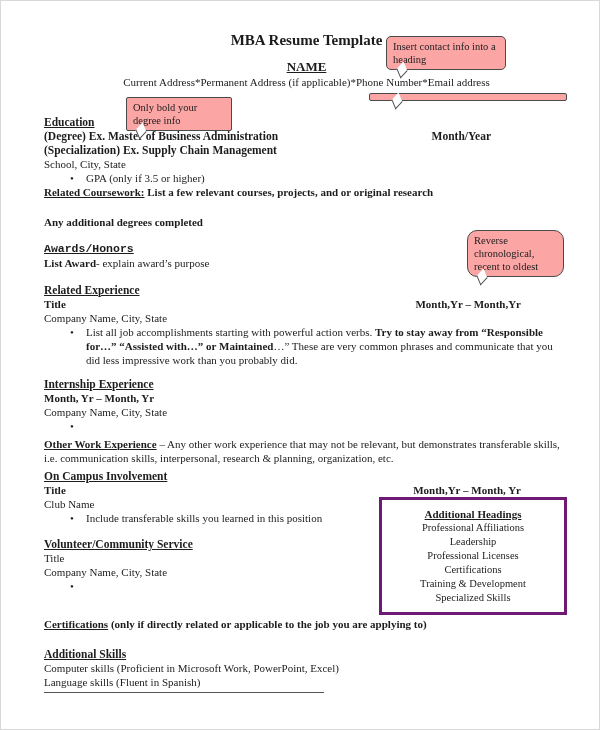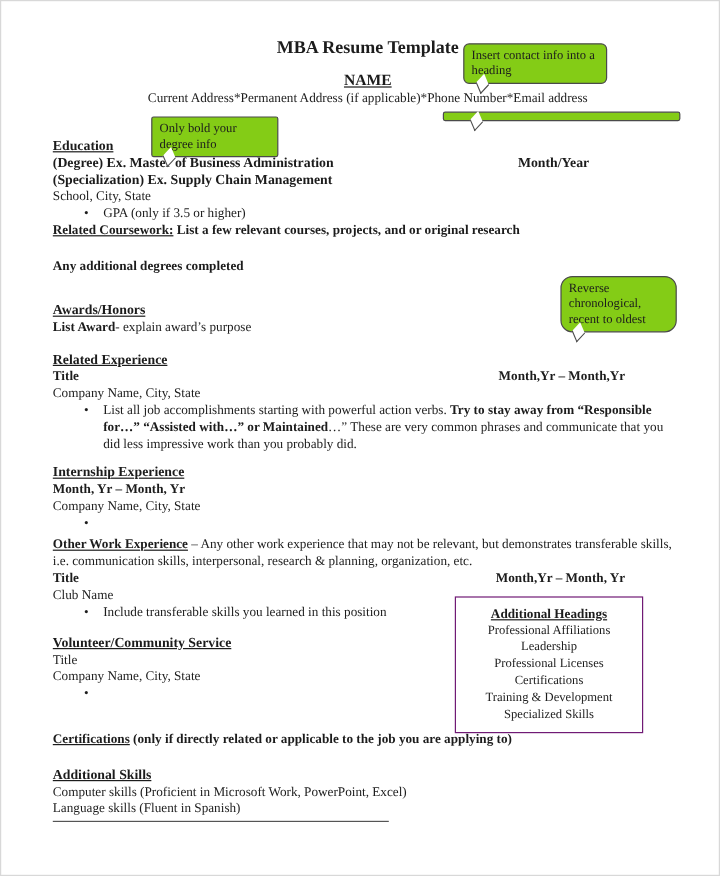--- a/index.html
+++ b/index.html
@@ -30,35 +30,35 @@
 
   .row { display: flex; justify-content: space-between; align-items: baseline; }
   .date-edu { font-weight: bold; margin-right: 78px; white-space: nowrap; }
   .date-exp { font-weight: bold; margin-right: 48px; white-space: nowrap; }
 
   .bullet { position: relative; padding-left: 42px; min-height: 14px; }
   .bullet::before { content: "\2022"; position: absolute; left: 26px; top: 0; }
 
   .mt-edu  { margin-top: 26px; }
   .mt-adddeg { margin-top: 16px; }
-  .mt-awards { margin-top: 23px; }
+  .mt-awards { margin-top: 13px; font-family: Liberation Mono, monospace; }
   .mt-related { margin-top: 13px; }
   .mt-intern { margin-top: 10px; flex-direction: column; }
   .mt-owe { margin-top: 4px; }
   .mt-campus { margin-top: 4px; }
   .mt-volunteer { margin-top: 12px; }
   .mt-cert { margin-top: 24px; }
   .mt-skills { margin-top: 16px; }
 
   .bottom-rule { width: 280px; border-top: 1px solid #555; margin-top: 3px; }
 
   
   .callout {
     position: absolute;
-    background: #84cc16;
+    background: #fca5a5;
     border: 1px solid #4a4a4a;
     padding: 3px 6px;
     font-size: 10.5px;
     line-height: 13px;
     z-index: 6;
   }
   .callout .tail {
     position: absolute;
     width: 10px; height: 10px;
     background: #fff;
@@ -73,22 +73,22 @@
   .co-degree .tail { left: 9px; }
   .co-grad { left: 368px; top: 92px; width: 198px; border-radius: 2px; }
   .co-grad .tail { left: 22px; }
   .co-chrono { left: 466px; top: 229px; width: 97px; border-radius: 10px; }
   .co-chrono .tail { left: 9px; }
 
   
   .headings-box {
     position: absolute;
     left: 378px; top: 496px;
-    width: 157px;
-    border: 1px solid #701a75;
+    width: 188px;
+    border: 3px solid #701a75;
     background: #fff;
     text-align: center;
     padding: 7px 4px 7px 4px;
     font-size: 10.5px;
     line-height: 14px;
     z-index: 5;
   }
   .headings-box .hb-title { font-weight: bold; text-decoration: underline; font-size: 11px; }
 </style>
 </head>
@@ -138,20 +138,21 @@
     </div>
     <div>Company Name, City, State</div>
     <div class="bullet">
       <span></span>
     </div>
 
     <div class="mt-owe">
       <span class="b u">Other Work Experience</span><span> – Any other work experience that may not be relevant, but demonstrates transferable skills, i.e. communication skills, interpersonal, research &amp; planning, organization, etc.</span>
     </div>
 
+    <div class="sec-h mt-campus">On Campus Involvement</div>
     <div class="row">
       <span class="b">Title</span>
       <span class="date-exp">Month,Yr – Month, Yr</span>
     </div>
     <div>Club Name</div>
     <div class="bullet">
       <span>Include transferable skills you learned in this position</span>
     </div>
 
     <div class="sec-h mt-volunteer">Volunteer/Community Service</div>

